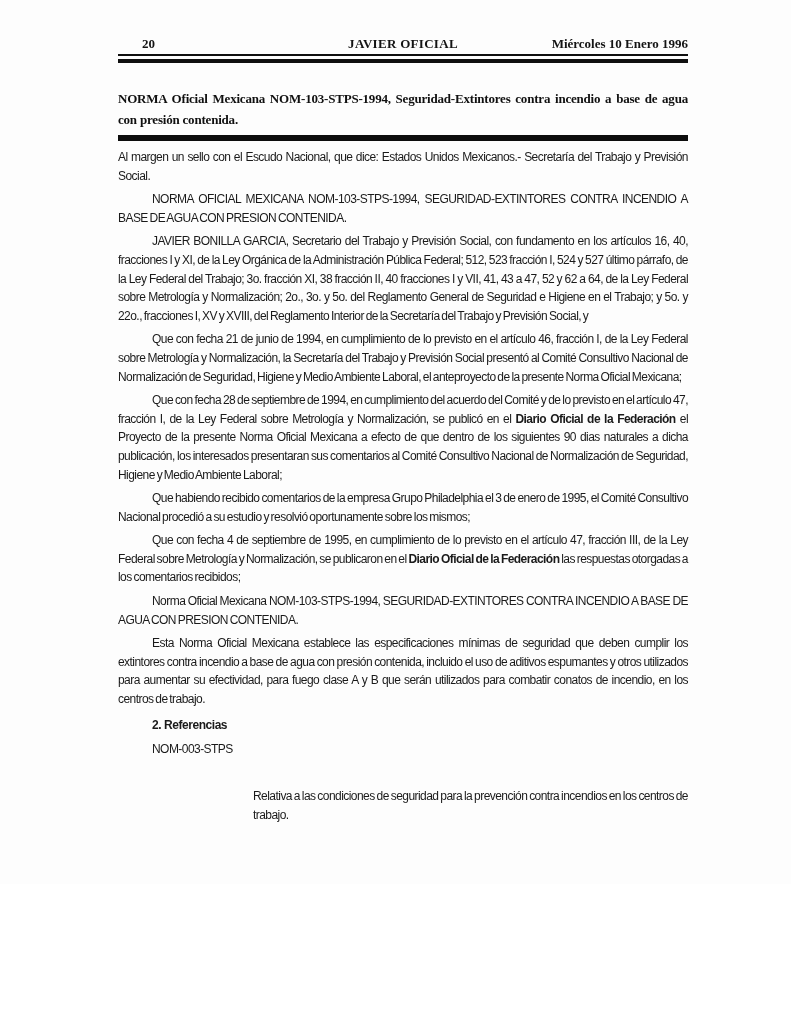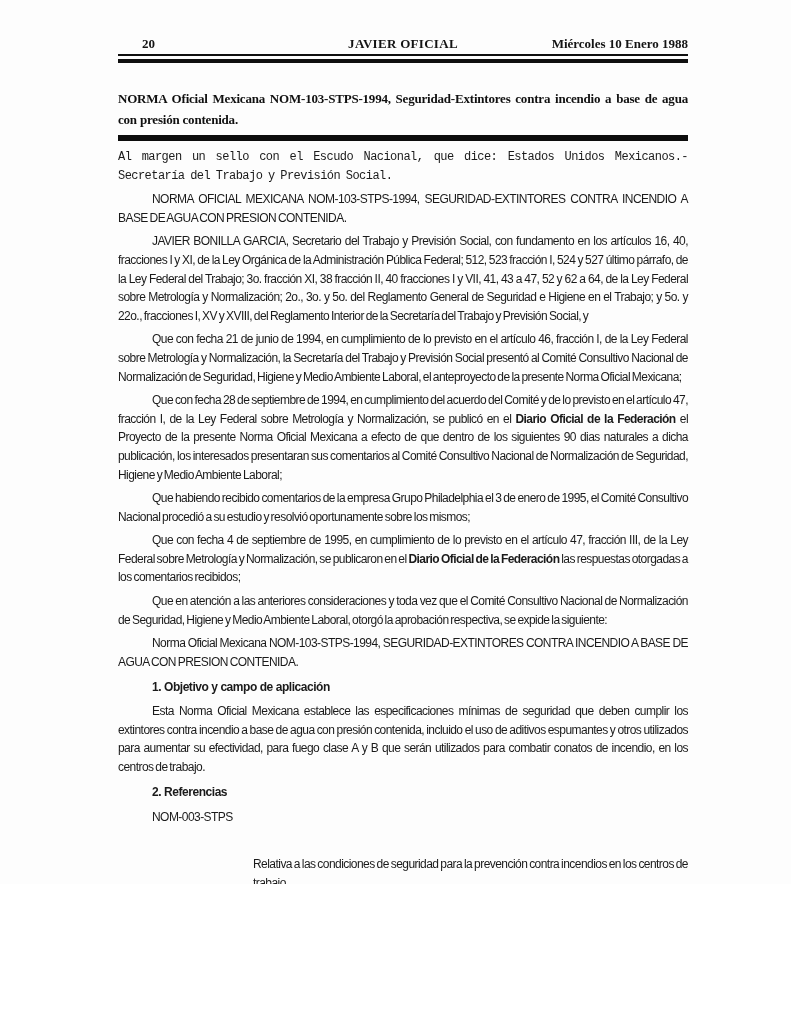--- a/index.html
+++ b/index.html
@@ -54,21 +54,21 @@
     margin: 5px 0 0 0;
     font-size: 12px;
     line-height: 18.6px;
     letter-spacing: -0.55px;
     word-spacing: -1px;
     text-align: justify;
     text-indent: 34px;
   }
   .p.noindent { text-indent: 0; }
   .p .b { font-weight: bold; }
-  .first-body { margin-top: 7px; font-family: Liberation Mono, monospace; }
+  .first-body { margin-top: 7px; }
   .considerando-h {
     margin: 8px 0 0 0;
     font-family: "Liberation Serif", serif;
     font-weight: bold;
     font-size: 13px;
     line-height: 18px;
     text-align: center;
     letter-spacing: 0.2px;
     color: #101010;
   }
@@ -92,21 +92,21 @@
 </style>
 </head>
 <body>
 
 <div class="page">
   <div class="content">
 
     <div class="hdr">
       <span class="pn">20</span>
       <span class="ttl">JAVIER OFICIAL</span>
-      <span class="dt">Miércoles 10 Enero 1988</span>
+      <span class="dt">Miércoles 10 Enero 1996</span>
     </div>
     <div class="rule-double"></div>
 
     <div class="headline">NORMA Oficial Mexicana NOM-103-STPS-1994, Seguridad-Extintores contra incendio a base de agua con presión contenida.</div>
     <div class="rule-thick"></div>
 
     <p class="p noindent first-body">Al margen un sello con el Escudo Nacional, que dice: Estados Unidos Mexicanos.- Secretaría del Trabajo y Previsión Social.</p>
 
     <p class="p">NORMA OFICIAL MEXICANA NOM-103-STPS-1994, SEGURIDAD-EXTINTORES CONTRA INCENDIO A BASE DE AGUA CON PRESION CONTENIDA.</p>
 
@@ -115,25 +115,23 @@
 
     <p class="p"><span>Que con fecha 21 de junio de 1994, en cumplimiento de lo previsto en el artículo 46, fracción I, de la Ley Federal sobre Metrología y Normalización, la Secretaría del Trabajo y Previsión Social presentó al Comité Consultivo Nacional de Normalización de Seguridad, Higiene y Medio Ambiente Laboral, el anteproyecto de la presente Norma Oficial Mexicana;</span></p>
 
 
     <p class="p"><span>Que con fecha 28 de septiembre de 1994, en cumplimiento del acuerdo del Comité y de lo previsto en el artículo 47, fracción I, de la Ley Federal sobre Metrología y Normalización, se publicó en el </span><span class="b">Diario Oficial de la Federación</span><span> el Proyecto de la presente Norma Oficial Mexicana a efecto de que dentro de los siguientes 90 dias naturales a dicha publicación, los interesados presentaran sus comentarios al Comité Consultivo Nacional de Normalización de Seguridad, Higiene y Medio Ambiente Laboral;</span></p>
 
     <p class="p"><span>Que habiendo recibido comentarios de la empresa Grupo Philadelphia el 3 de enero de 1995, el Comité Consultivo Nacional procedió a su estudio y resolvió oportunamente sobre los mismos;</span></p>
 
     <p class="p"><span>Que con fecha 4 de septiembre de 1995, en cumplimiento de lo previsto en el artículo 47, fracción III, de la Ley Federal sobre Metrología y Normalización, se publicaron en el </span><span class="b">Diario Oficial de la Federación</span><span> las respuestas otorgadas a los comentarios recibidos;</span></p>
 
-    <p class="p"><span>Que en atención a las anteriores consideraciones y toda vez que el Comité Consultivo Nacional de Normalización de Seguridad, Higiene y Medio Ambiente Laboral, otorgó la aprobación respectiva, se expide la siguiente:</span></p>
 
     <p class="p">Norma Oficial Mexicana NOM-103-STPS-1994, SEGURIDAD-EXTINTORES CONTRA INCENDIO A BASE DE AGUA CON PRESION CONTENIDA.</p>
 
-    <div class="sec-h">1. Objetivo y campo de aplicación</div>
     <p class="p">Esta Norma Oficial Mexicana establece las especificaciones mínimas de seguridad que deben cumplir los extintores contra incendio a base de agua con presión contenida, incluido el uso de aditivos espumantes y otros utilizados para aumentar su efectividad, para fuego clase A y B que serán utilizados para combatir conatos de incendio, en los centros de trabajo.</p>
 
     <div class="sec-h">2. Referencias</div>
 
     <div class="ref-row">
       <span class="ref-code">NOM-003-STPS</span>
       <span class="ref-desc">Relativa a las condiciones de seguridad para la prevención contra incendios en los centros de trabajo.</span>
     </div>
 
   </div>

